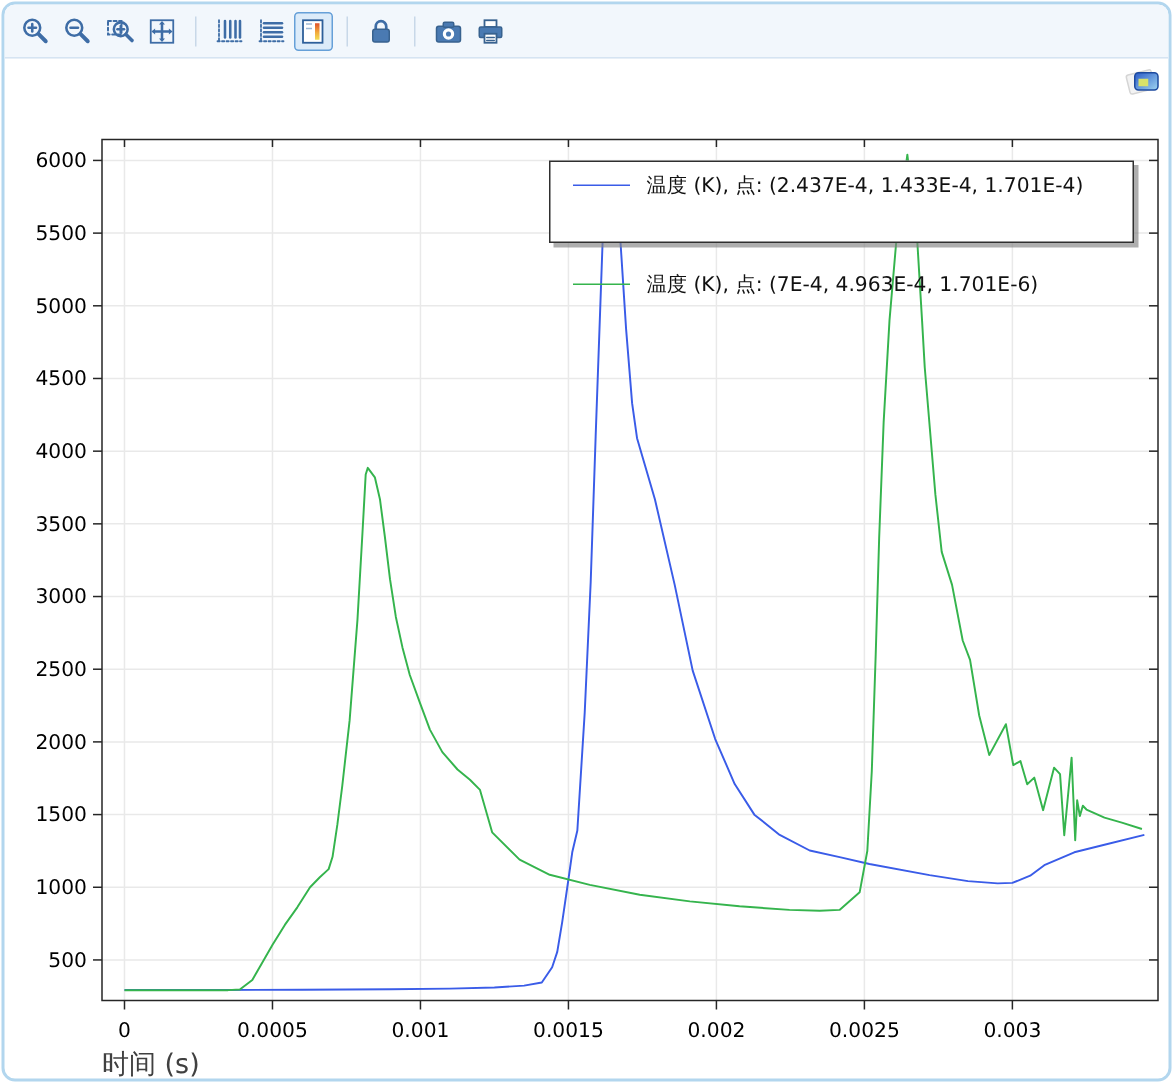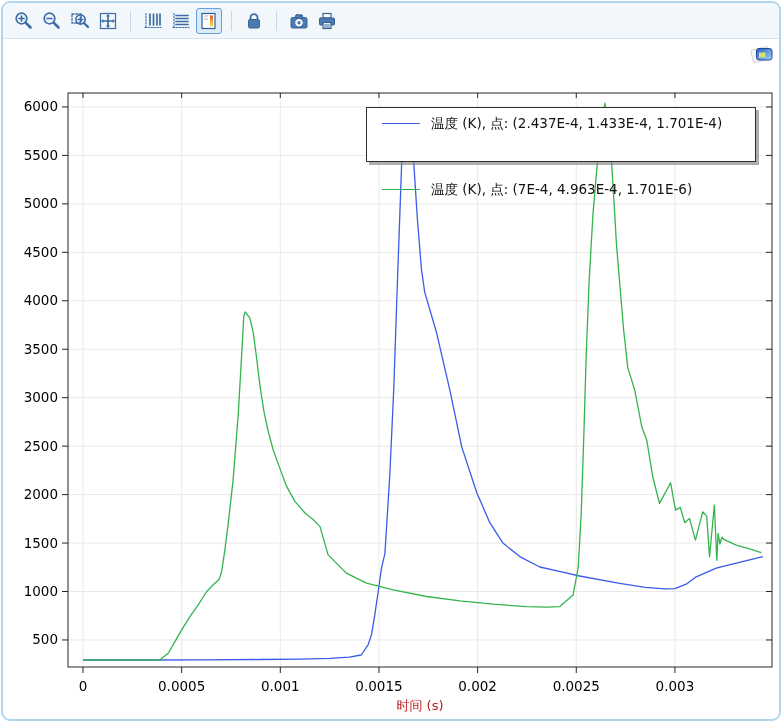--- a/index.html
+++ b/index.html
@@ -17,22 +17,22 @@
   .icn .fill{fill:#4a7ab2;stroke:#38628f;stroke-width:1;}
   .chart-layer{position:absolute;left:0;top:0;width:784px;height:722px;}
   svg text{font-family:"DejaVu Sans","Liberation Sans",sans-serif;font-size:13.5px;fill:#000;}
   .legend{position:absolute;left:366px;top:107px;width:390px;height:55px;box-sizing:border-box;
           background:#fff;border:1px solid #2f2f2f;box-shadow:3px 3px 0 rgba(130,130,130,.65);
           display:flex;flex-direction:column;justify-content:center;gap:4px;}
   .legend-row{display:flex;align-items:center;height:22px;margin-top:44px;}
   .legend-sample{display:inline-block;width:38px;height:0;border-top:1.6px solid #000;
                  margin-left:15px;margin-right:11px;}
   .legend-label{font-size:13.5px;color:#111;white-space:nowrap;}
-  .xlabel{position:absolute;left:68px;top:697px;width:704px;text-align:center;
-          font-size:13px;color:#b91c1c;}
+  .xlabel{position:absolute;left:68px;top:697px;width:704px;
+          font-size:18px;color:#404040;}
   .float-icon{position:absolute;left:749px;top:41px;width:27px;height:26px;cursor:pointer;}
 </style>
 </head>
 <body>
 
 <div class="window">
   <div class="toolbar">
 
     <button class="tb">
       <svg class="icn" width="22" height="22" viewBox="0 0 22 22">

